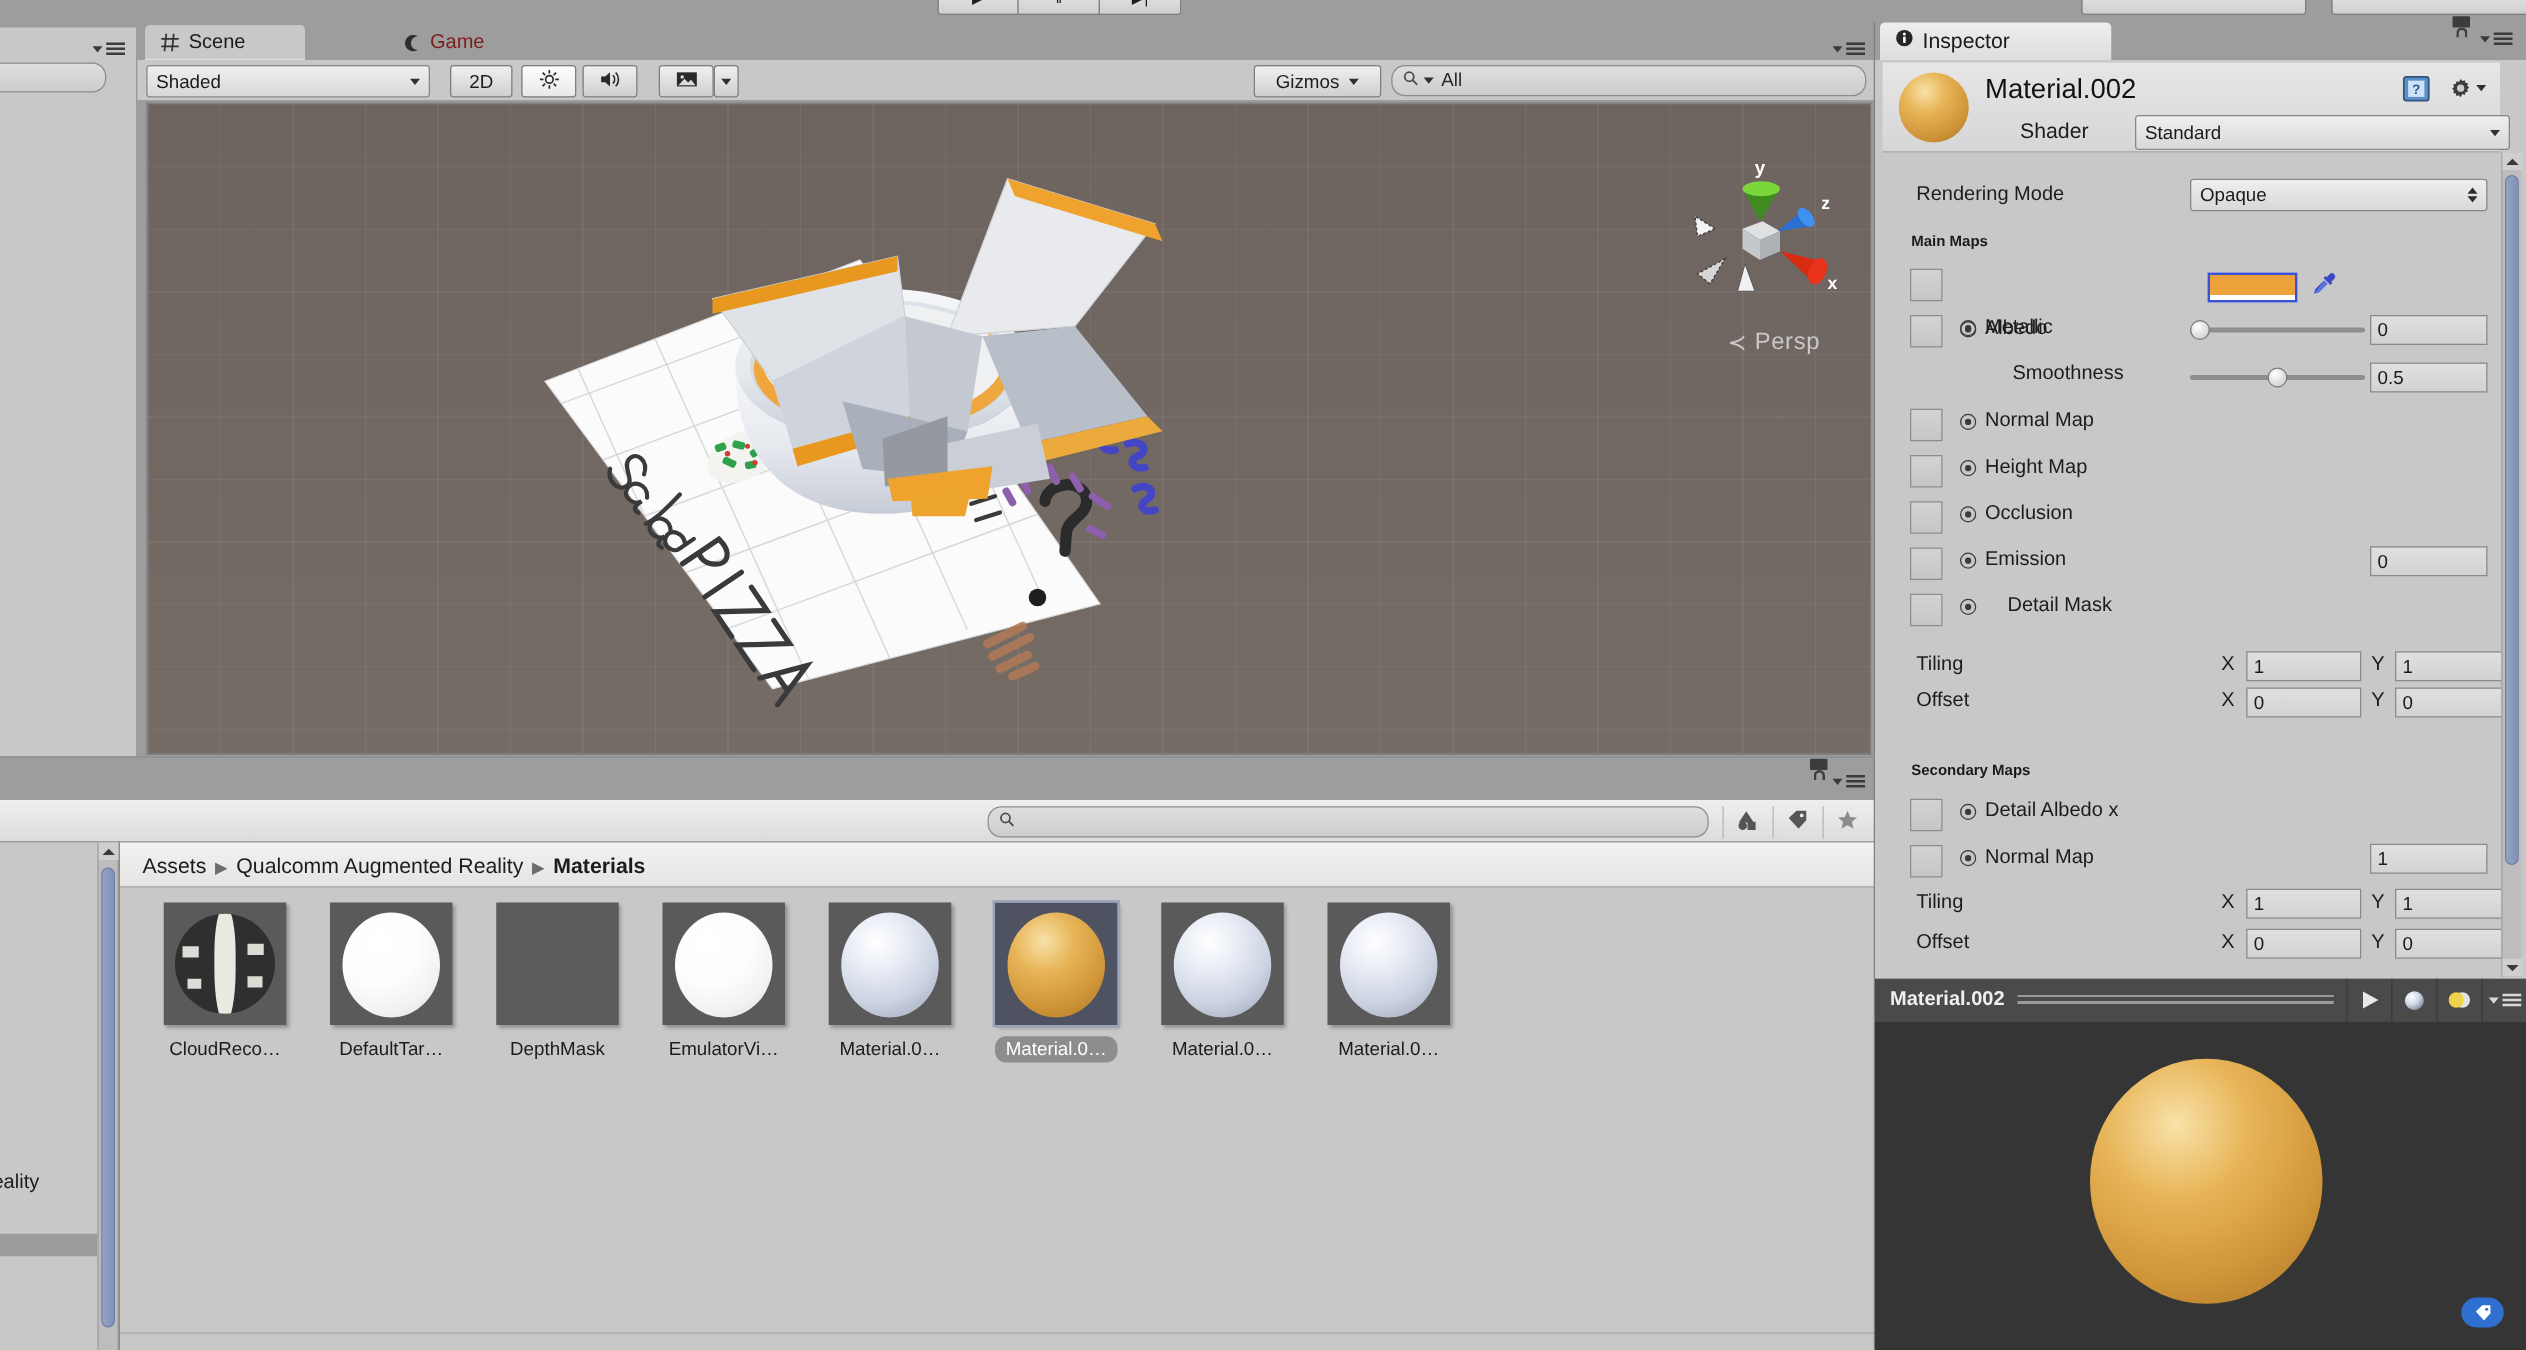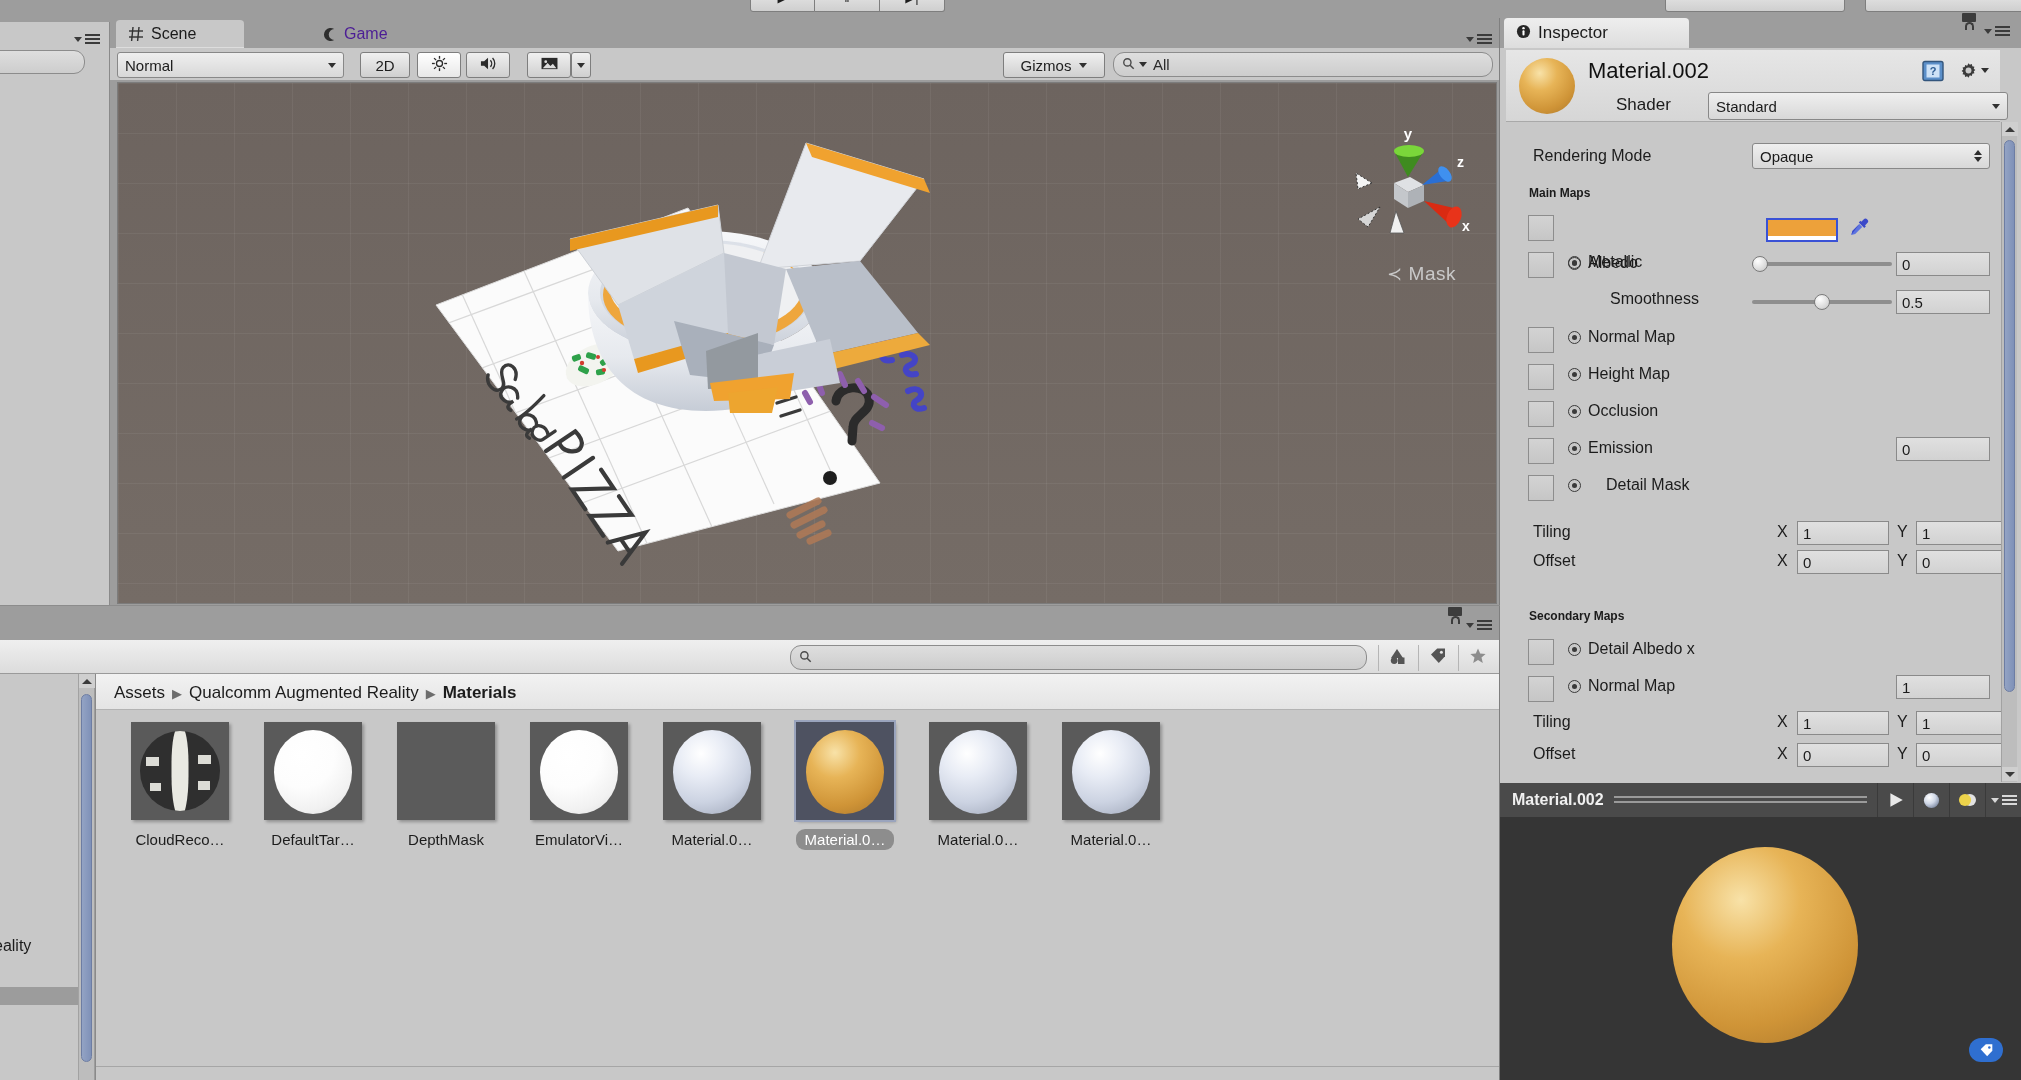--- a/index.html
+++ b/index.html
@@ -34,21 +34,21 @@
   }
   .tabbar { position:absolute; background:#9d9d9d; }
   .tab {
     position:absolute; height:28px;
     display:flex; align-items:center; gap:7px;
     padding: 0 14px 0 12px;
     font-size: 16px;
     border-radius: 4px 4px 0 0;
   }
   .tab.active { background:#c8c8c8; box-shadow: 0 -1px 0 #ddd inset; }
-  .tab.inactive { color:#4c1d95; }
+  .tab.inactive { color:#7f1d1d; }
   .hamburger { display:flex; align-items:center; gap:3px; }
   .hamburger .caret { width:0;height:0;border-left:4px solid transparent;border-right:4px solid transparent;border-top:5px solid #3b3b3b; }
   .hamburger .bars { display:flex; flex-direction:column; gap:2px; }
   .hamburger .bars i { display:block; width:15px; height:2px; background:#3b3b3b; }
 
   .caret-dn { width:0;height:0;border-left:4px solid transparent;border-right:4px solid transparent;border-top:5px solid #303030; }
 
   
   #scene-view { position:absolute; overflow:hidden; }
   #scene-canvas {
@@ -204,21 +204,21 @@
   <span class="bars">
         <i></i>
         <i></i>
         <i></i>
       </span>
 </div>
 
 <div class="panel-bg" style="position:absolute;left:110px;top:48px;width:1390px;height:32px;"></div>
 
 <div class="dropdown" style="position:absolute;left:117px;top:52px;width:227px;">
-  <span>Normal</span>
+  <span>Shaded</span>
   <span class="caret-dn"></span>
 </div>
 
 <div class="btn" style="position:absolute;left:360px;top:52px;width:50px;height:26px;">2D</div>
 
 <div class="btn sel" style="position:absolute;left:417px;top:52px;width:44px;height:26px;">
   <span>
     <svg viewBox="0 0 18 18" width="17" height="17">
       <circle cx="9" cy="9" r="3.2" fill="none" stroke="#2a2a2a" stroke-width="1.4"></circle>
       <g stroke="#2a2a2a" stroke-width="1.4">
@@ -417,21 +417,21 @@
       <polygon points="92,86 126,94 118,110" fill="#d92a12"></polygon>
       <ellipse cx="122" cy="102" rx="7" ry="11" fill="#e8331a" transform="rotate(22 122 102)"></ellipse>
     </g>
     <text x="76" y="24" font-family="Liberation Sans" font-size="15" font-weight="bold" fill="#fff" text-anchor="middle">y</text>
     <text x="125" y="52" font-family="Liberation Sans" font-size="14" font-weight="bold" fill="#fff">z</text>
     <text x="130" y="116" font-family="Liberation Sans" font-size="14" font-weight="bold" fill="#fff">x</text>
   </svg>
 
   <div class="scene-persp" style="right:40px;top:180px;display:flex;align-items:center;gap:6px;">
     <span style="font-size:18px;">≺</span>
-    <span>Mask</span>
+    <span>Persp</span>
   </div>
 </div>
 
 <div class="chrome" style="position:absolute;left:0;top:606px;width:1500px;height:34px;"></div>
 
 <div style="position:absolute;left:1448px;top:616px;">
   <span class="lock-ico">
     <span class="body"></span><span class="sh"></span>
   </span>
 </div>

